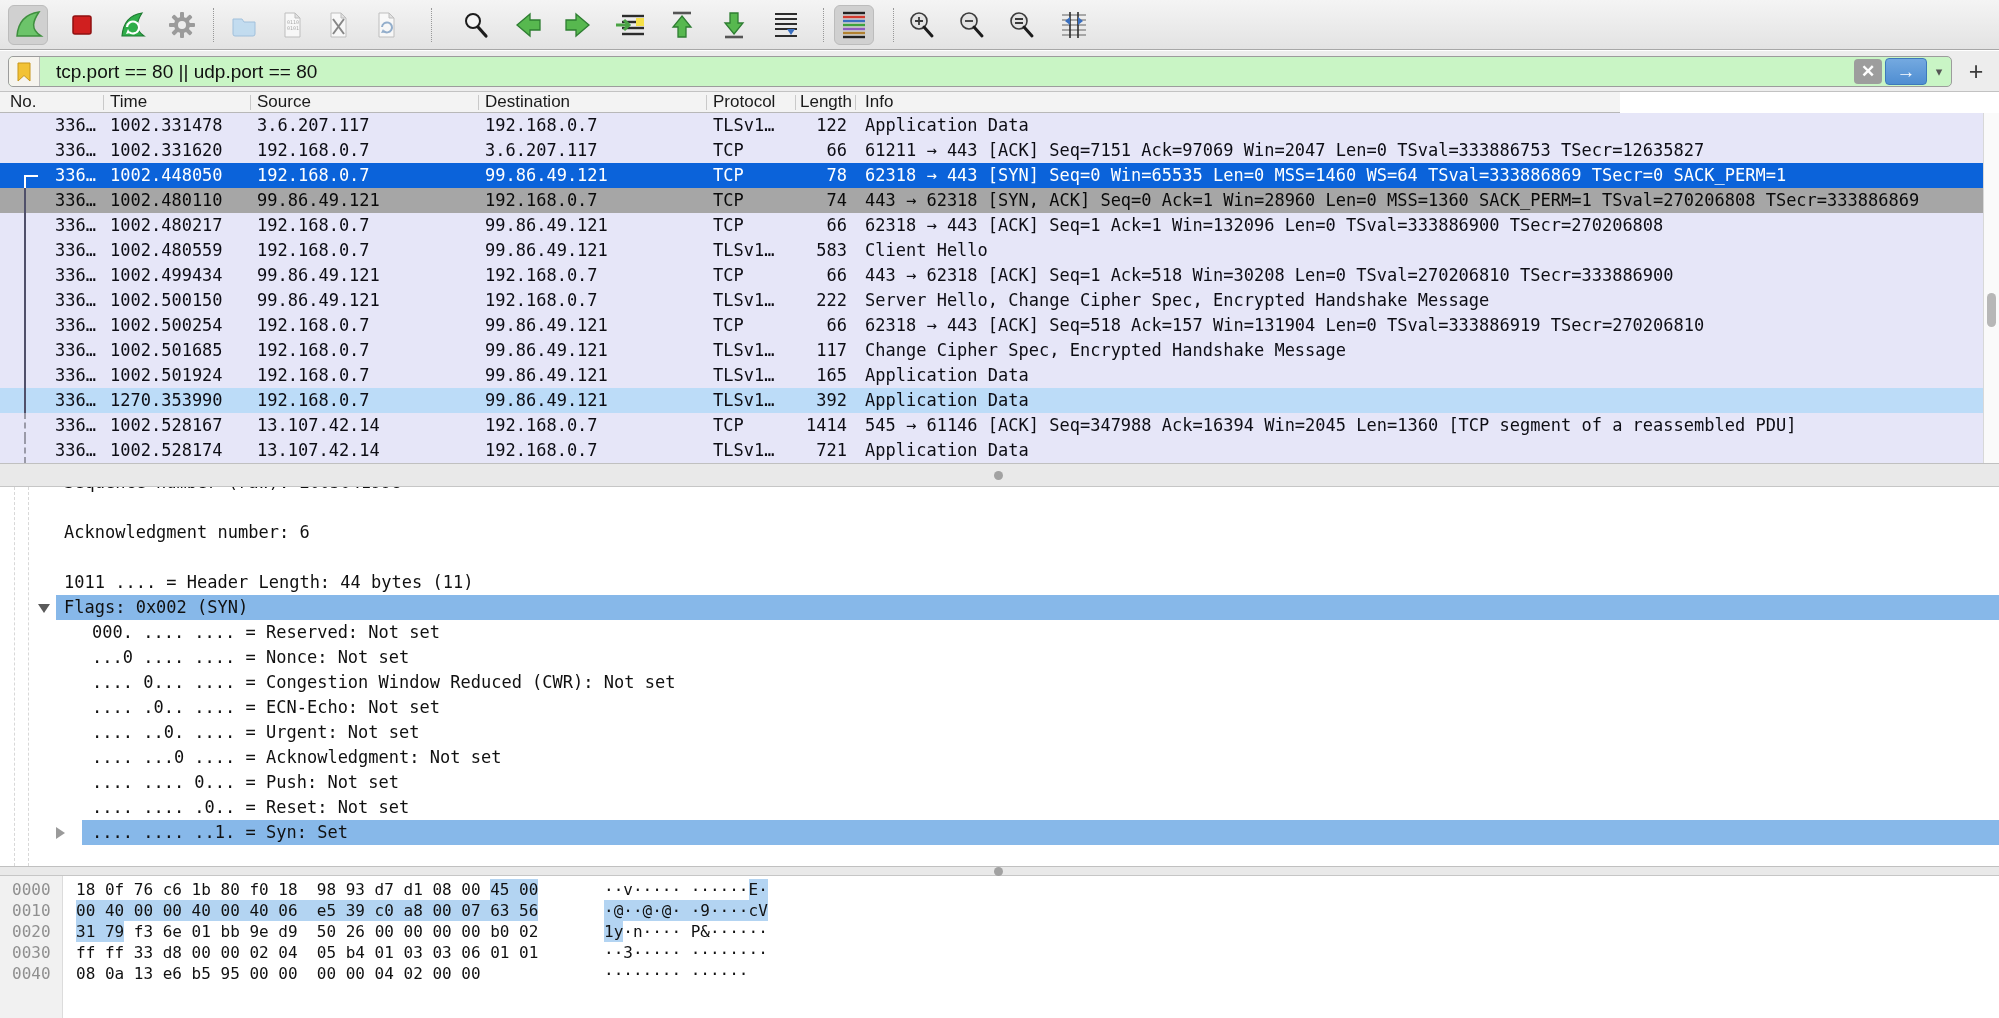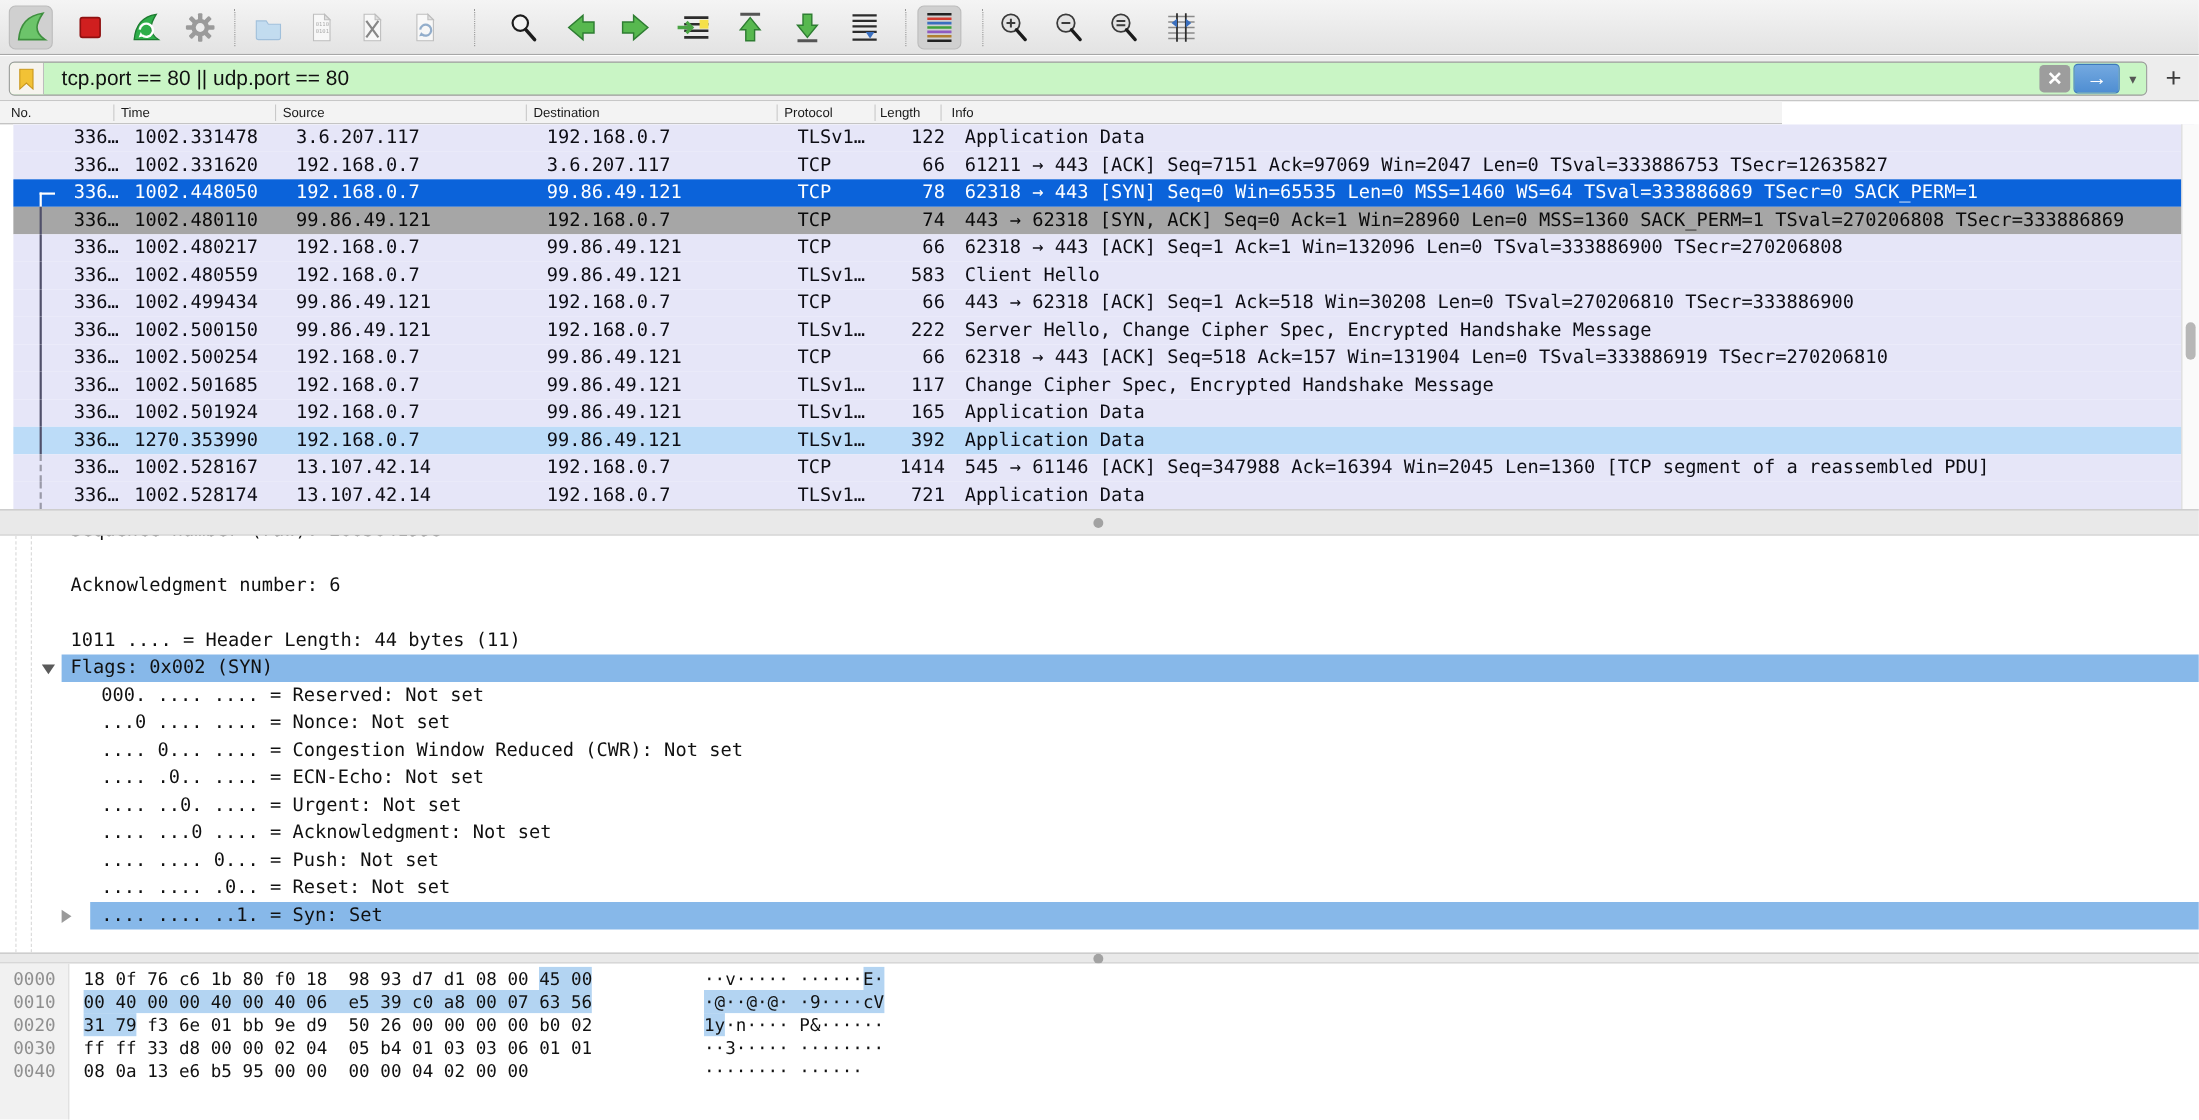--- a/index.html
+++ b/index.html
@@ -28,24 +28,24 @@
   .fclear{flex:0 0 auto;width:28px;height:25px;background:#9d9d9d;border-radius:4px;margin-right:3px;
     display:flex;align-items:center;justify-content:center;color:#fff;font-size:17px;font-weight:bold;}
   .fapply{flex:0 0 auto;width:40px;height:25px;background:linear-gradient(#74a9e0,#4f8ed2);
     border:1px solid #3d79bb;border-radius:4px;display:flex;align-items:center;justify-content:center;
     color:#fff;font-size:19px;font-weight:bold;}
   .fcaret{flex:0 0 auto;width:24px;text-align:center;color:#555;font-size:13px;}
   .fplus{position:absolute;right:10px;top:5px;width:26px;height:30px;color:#3c3c3c;font-size:25px;
     display:flex;align-items:center;justify-content:center;}
   
   .phead{position:absolute;top:92px;left:0;width:1620px;height:21px;background:#f3f3f3;
-    border-bottom:1px solid #b8b8b8;box-sizing:border-box;font-size:12px;color:#1a1a1a;}
+    border-bottom:1px solid #b8b8b8;box-sizing:border-box;font-size:17px;color:#1a1a1a;}
   .phead .hlabel{position:absolute;top:0;height:20px;line-height:20px;overflow:hidden;white-space:nowrap;}
   .phead .hsep{position:absolute;top:3px;height:15px;border-left:1px solid #c9c9c9;}
-  .plist{position:absolute;top:113px;left:12px;width:1983px;height:350px;background:#fff;overflow:hidden;
+  .plist{position:absolute;top:113px;left:0;width:1983px;height:350px;background:#fff;overflow:hidden;
     font-family:"DejaVu Sans Mono",monospace;font-size:17px;}
   .prow{position:absolute;left:0;width:100%;height:25px;line-height:25px;background:var(--row-bg);color:#0d0d14;}
   .prow.selected{background:var(--sel-row);color:#fff;}
   .prow.gray{background:#a6a6a6;color:#0a0a0a;}
   .prow.hover{background:#bcdcf8;}
   .prow span{position:absolute;top:0;height:25px;white-space:pre;overflow:hidden;}
   .c-no{left:0;width:96px;text-align:right;}
   .c-time{left:110px;width:138px;}
   .c-src{left:257px;width:218px;}
   .c-dst{left:485px;width:218px;}
@@ -75,21 +75,21 @@
   .exp{position:absolute;top:7px;width:0;height:0;}
   .exp.down{border-left:6px solid transparent;border-right:6px solid transparent;border-top:9px solid #5a5a5a;top:9px;}
   .exp.right{border-top:6px solid transparent;border-bottom:6px solid transparent;border-left:9px solid #9a9a9a;}
   
   .hexpane{position:absolute;top:876px;left:0;width:1999px;height:142px;background:#fff;overflow:hidden;
     font-family:"DejaVu Sans Mono",monospace;font-size:16px;}
   .offcol{position:absolute;left:0;top:0;bottom:0;width:62px;background:#f1f1f1;border-right:1px solid #dcdcdc;}
   .hline{position:absolute;left:0;width:100%;height:21px;line-height:21px;white-space:pre;}
   .hoff{position:absolute;left:12px;color:#8f8f8f;}
   .hbytes{position:absolute;left:76px;color:#111;}
-  .hascii{position:absolute;left:640px;color:#111;}
+  .hascii{position:absolute;left:604px;color:#111;}
   .hl{background:var(--hex-hl);display:inline-block;height:21px;}
   svg{display:block;}
 </style>
 </head>
 <body style="--filter-valid: #c9f5c5; --sel-row: #0b63da; --row-bg: #e6e6f8; --sel-detail: #87b8e9; --hex-hl: #b3d4f2;">
 
 <div class="toolbar">
   <div class="tbtn pressed" style="left:8px">
     <span>
         <svg width="32" height="32" viewBox="0 0 32 32">

